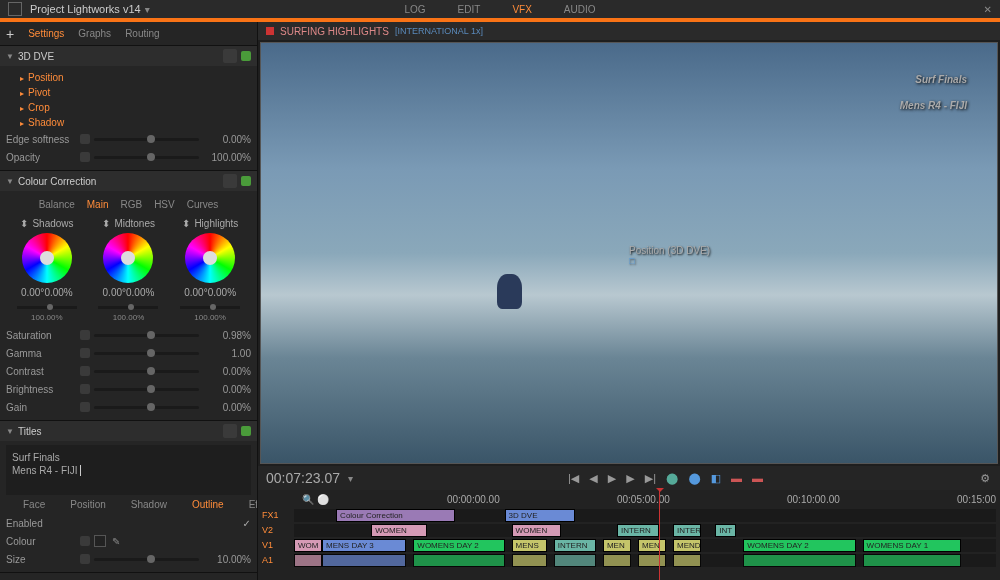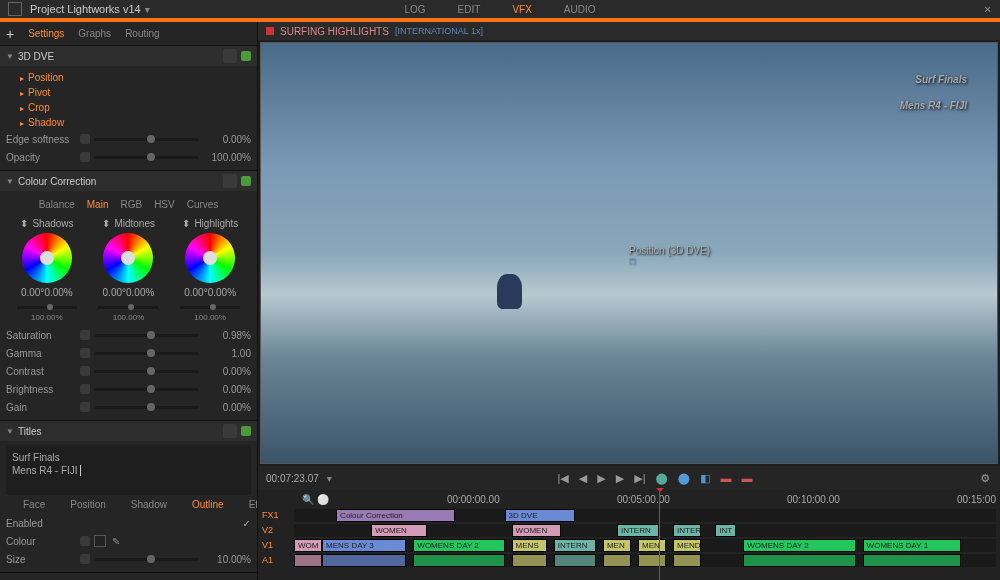--- a/index.html
+++ b/index.html
@@ -50,21 +50,21 @@
 .right{flex:1;display:flex;flex-direction:column;background:#1e1e1e}
 .clip-hdr{height:18px;background:#2a2a2a;display:flex;align-items:center;padding-left:8px;gap:6px}
 .clip-hdr .rec{width:8px;height:8px;background:#c33}
 .clip-hdr .name{color:#d88;font-size:10px;font-weight:normal}
 .clip-hdr .sub{color:#5a8abb;font-size:9px}
 .viewer{flex:1;background:linear-gradient(180deg,#4a6a8a 0%,#7a9ab5 30%,#8aa8ba 50%,#b8c8d0 60%,#6a8595 75%,#3a5568 100%);position:relative;border:1px solid #555;margin:2px}
 .viewer .overlay-title{position:absolute;top:20px;right:30px;color:#fff;font-family:Georgia,serif;font-size:22px;font-weight:bold;font-style:italic;text-align:right;text-shadow:1px 1px 3px #000;line-height:1.2}
 .viewer .marker{position:absolute;left:50%;top:48%;color:#59d;font-size:9px;text-shadow:1px 1px 2px #000}
 .viewer .surfer{position:absolute;left:32%;top:55%;width:25px;height:35px;background:#2a3a5a;border-radius:40% 40% 20% 20%}
 .transport{height:24px;background:#252525;display:flex;align-items:center;padding:0 8px;gap:6px}
-.transport .tc{color:#aaa;font-size:10px}
+.transport .tc{color:#aaa;font-size:14px}
 .transport .spacer{flex:1}
 .transport .btn{color:#999;cursor:pointer;font-size:11px;padding:0 2px}
 .transport .btn.c1{color:#5a9}
 .transport .btn.c2{color:#59d}
 .transport .btn.c3{color:#c55}
 .timeline{height:90px;background:#222;padding:4px;position:relative}
 .tl-ruler{height:14px;display:flex;color:#888;font-size:8px;padding-left:40px;justify-content:space-between}
 .tl-tracks{display:flex;flex-direction:column;gap:1px}
 .tl-row{display:flex;height:14px;align-items:center}
 .tl-row .lbl{width:32px;color:#ff8c3a;font-size:9px;text-align:left;padding-right:4px}

